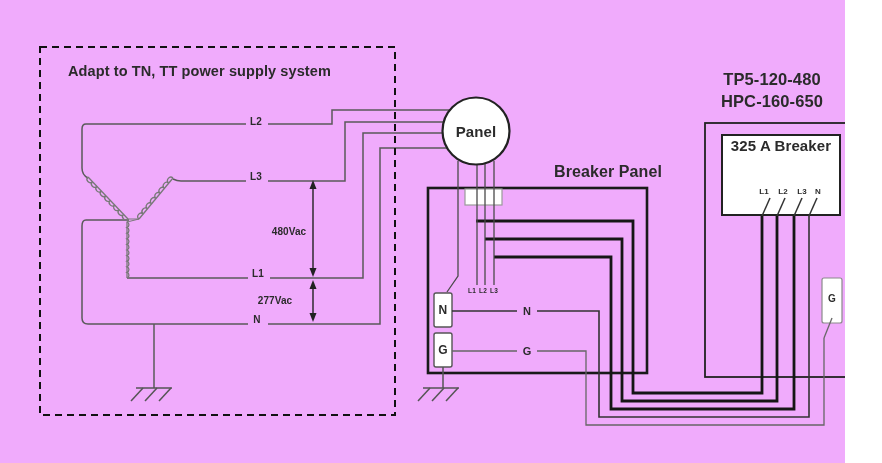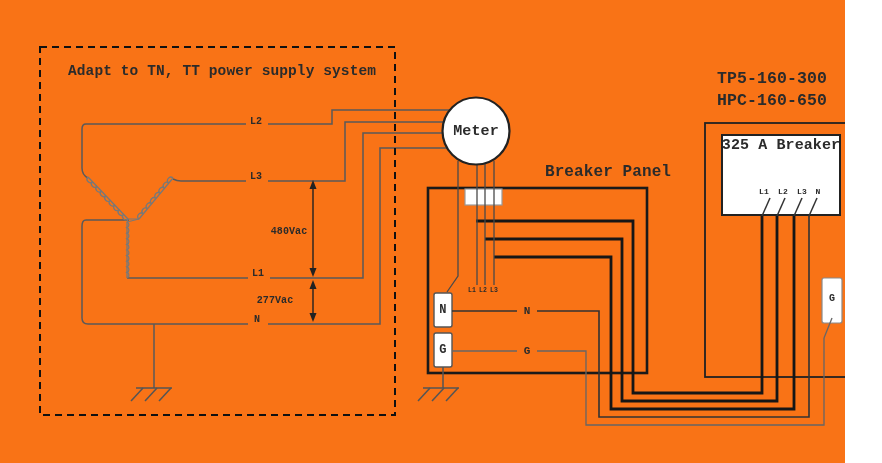--- a/index.html
+++ b/index.html
@@ -1,20 +1,20 @@
 <!DOCTYPE html>
 <html><head>
 <meta charset="utf-8">
 <style>
   html,body{margin:0;padding:0;background:#ffffff;}
   .canvas{
     position:relative;
     width:845px;height:463px;
-    background:#f97316;
-    font-family:Liberation Mono, monospace;
+    background:#f0abfc;
+    font-family:Liberation Sans, sans-serif;
     overflow:hidden;
   }
   .canvas svg{position:absolute;left:0;top:0;}
   .lbl{
     position:absolute;
     color:#2b2b2b;
     font-weight:700;
     white-space:nowrap;
     transform:translate(-50%,-50%);
     line-height:1;
@@ -153,35 +153,35 @@
   <div class="lbl anchor-left fs14" style="left:68px;top:71px;">Adapt to TN, TT power supply system</div>
 
   <div class="lbl fs10" style="left:256px;top:122px;">L2</div>
   <div class="lbl fs10" style="left:256px;top:177px;">L3</div>
   <div class="lbl fs10" style="left:258px;top:274px;">L1</div>
   <div class="lbl fs10" style="left:257px;top:320px;">N</div>
 
   <div class="lbl fs10" style="left:289px;top:232px;">480Vac</div>
   <div class="lbl fs10" style="left:275px;top:301px;">277Vac</div>
 
-  <div class="lbl fs15" style="left:476px;top:131px;">Meter</div>
+  <div class="lbl fs15" style="left:476px;top:131px;">Panel</div>
 
   <div class="lbl fs16" style="left:608px;top:172px;">Breaker Panel</div>
 
   <div class="lbl fs6" style="left:472px;top:291px;">L1</div>
   <div class="lbl fs6" style="left:483px;top:291px;">L2</div>
   <div class="lbl fs6" style="left:494px;top:291px;">L3</div>
 
   <div class="lbl fs12" style="left:443px;top:310px;">N</div>
   <div class="lbl fs12" style="left:443px;top:350px;">G</div>
 
   <div class="lbl fs11" style="left:527px;top:311px;">N</div>
   <div class="lbl fs11" style="left:527px;top:351px;">G</div>
 
-  <div class="lbl fs17" style="left:772px;top:79px;">TP5-160-300</div>
+  <div class="lbl fs17" style="left:772px;top:79px;">TP5-120-480</div>
   <div class="lbl fs17" style="left:772px;top:101px;">HPC-160-650</div>
 
   <div class="lbl fs15" style="left:781px;top:145px;">325 A Breaker</div>
 
   <div class="lbl fs8" style="left:764px;top:192px;">L1</div>
   <div class="lbl fs8" style="left:783px;top:192px;">L2</div>
   <div class="lbl fs8" style="left:802px;top:192px;">L3</div>
   <div class="lbl fs8" style="left:818px;top:192px;">N</div>
 
   <div class="lbl fs10" style="left:832px;top:299px;">G</div>

